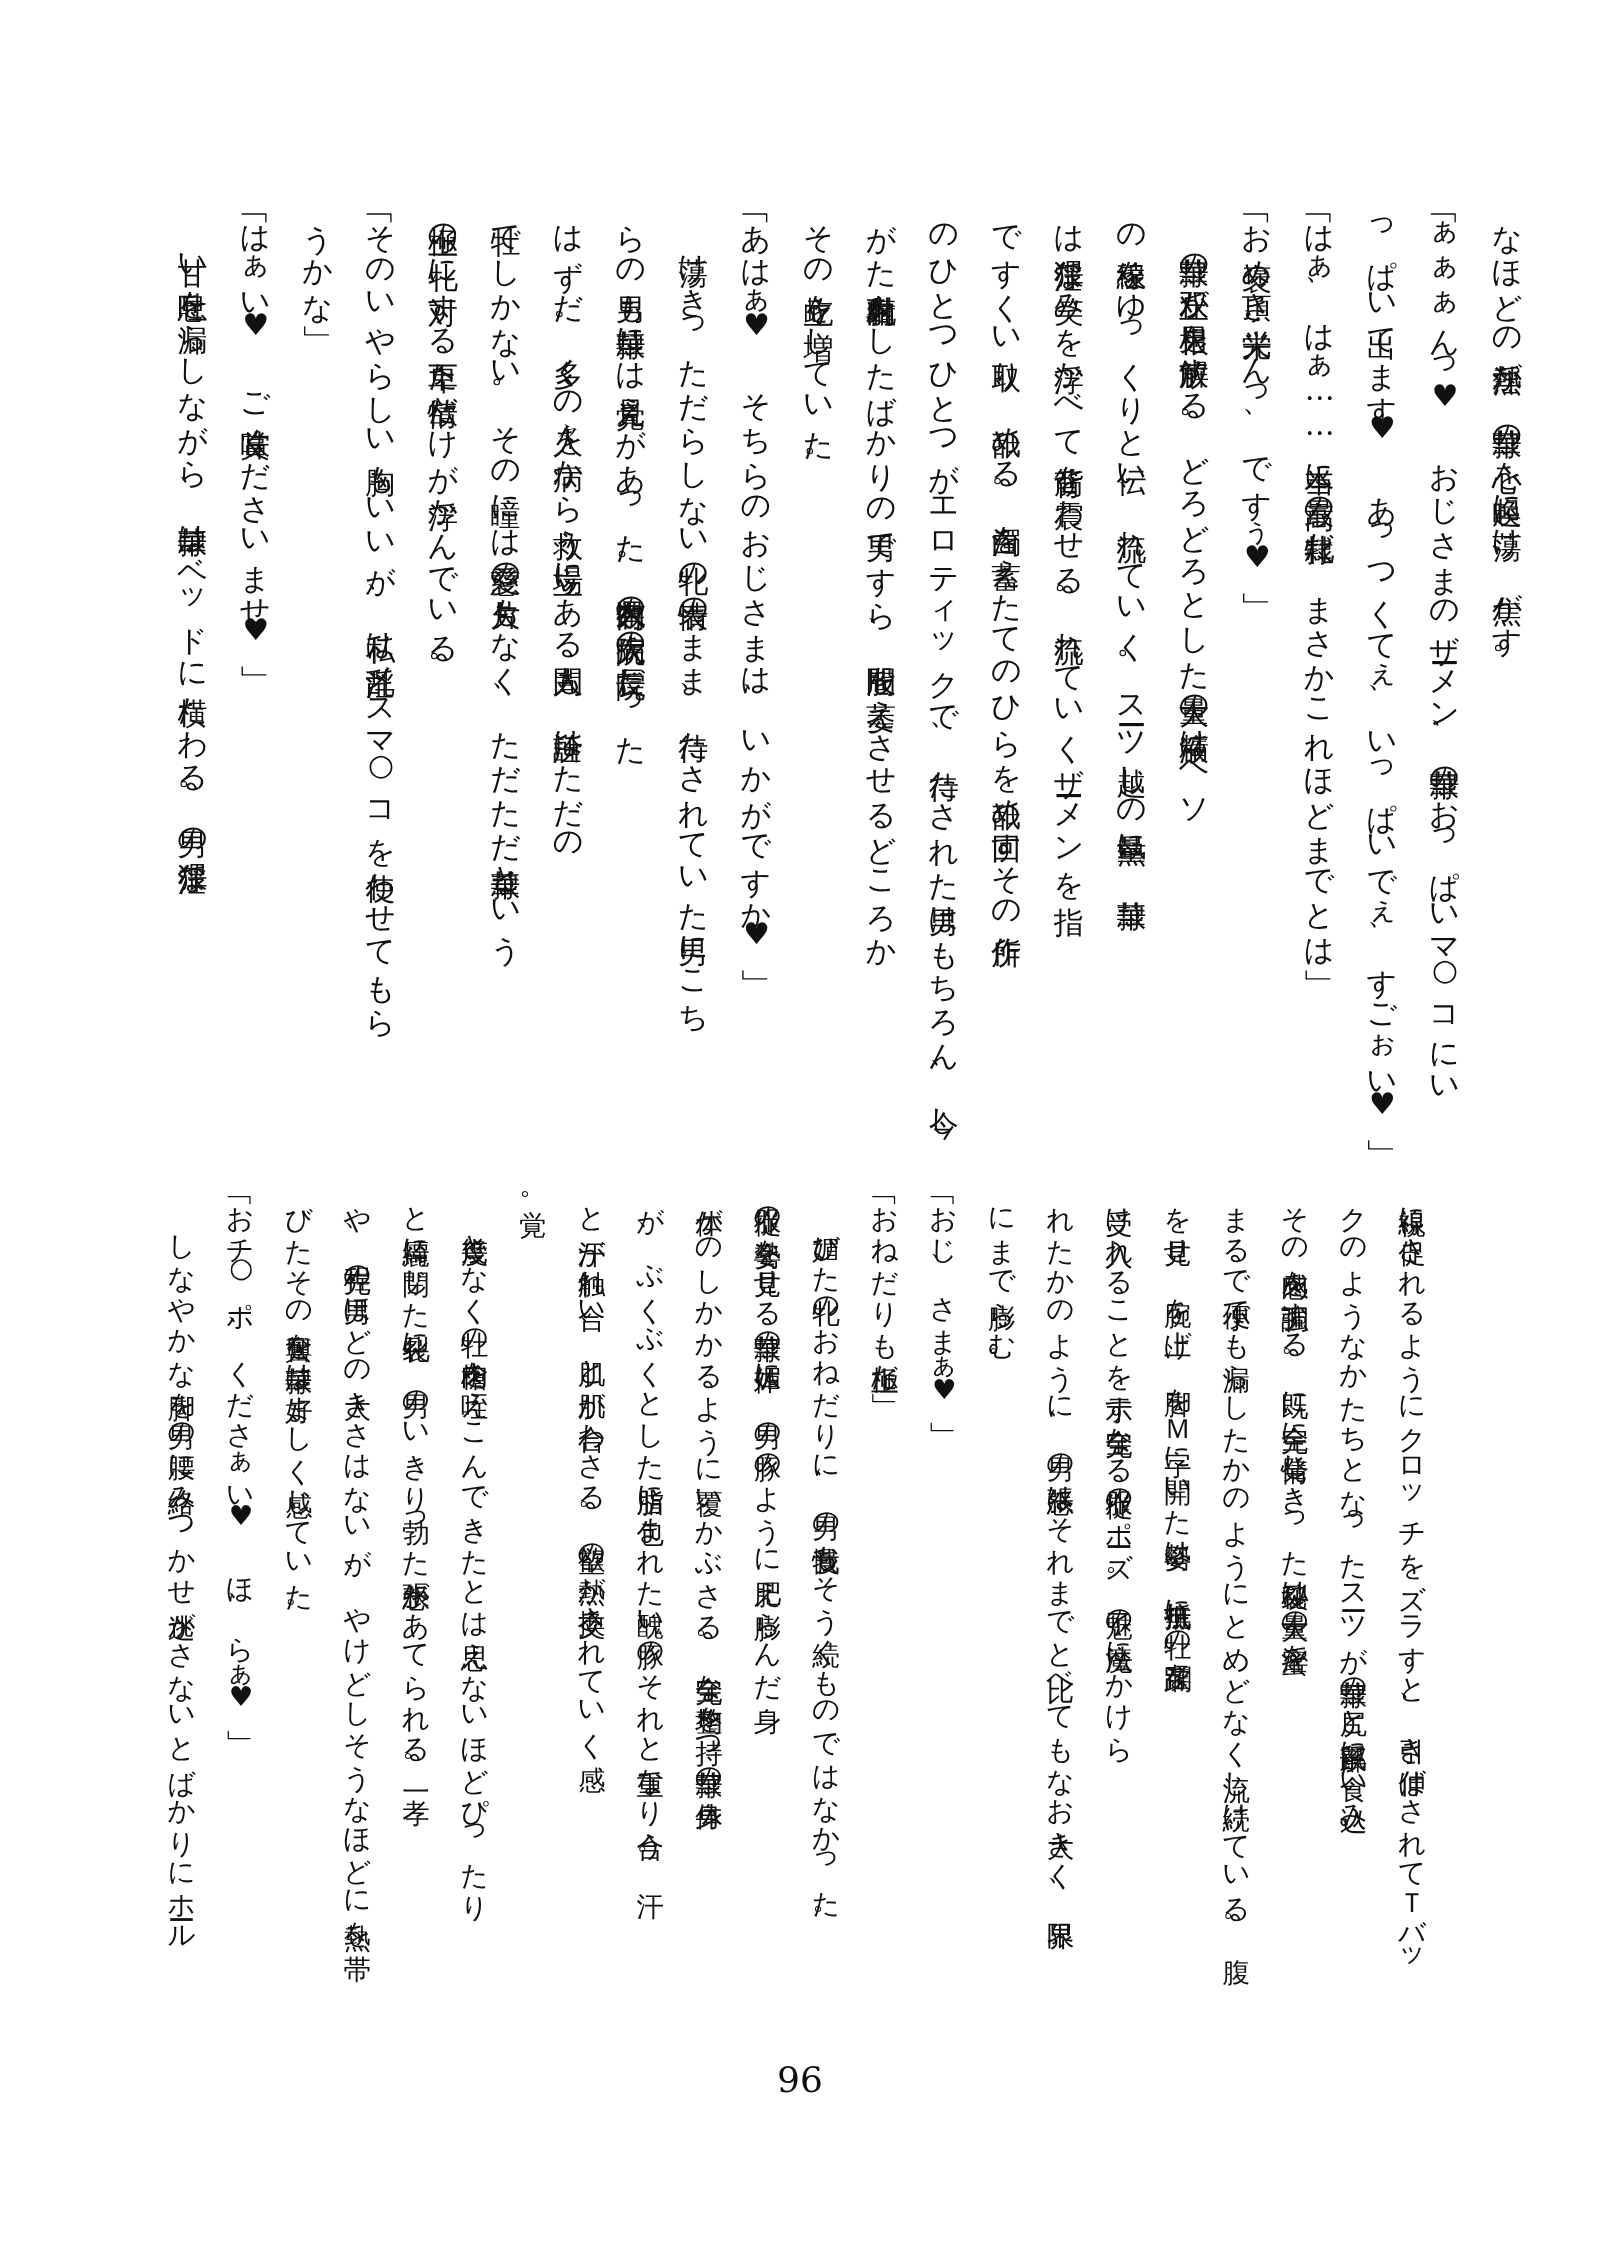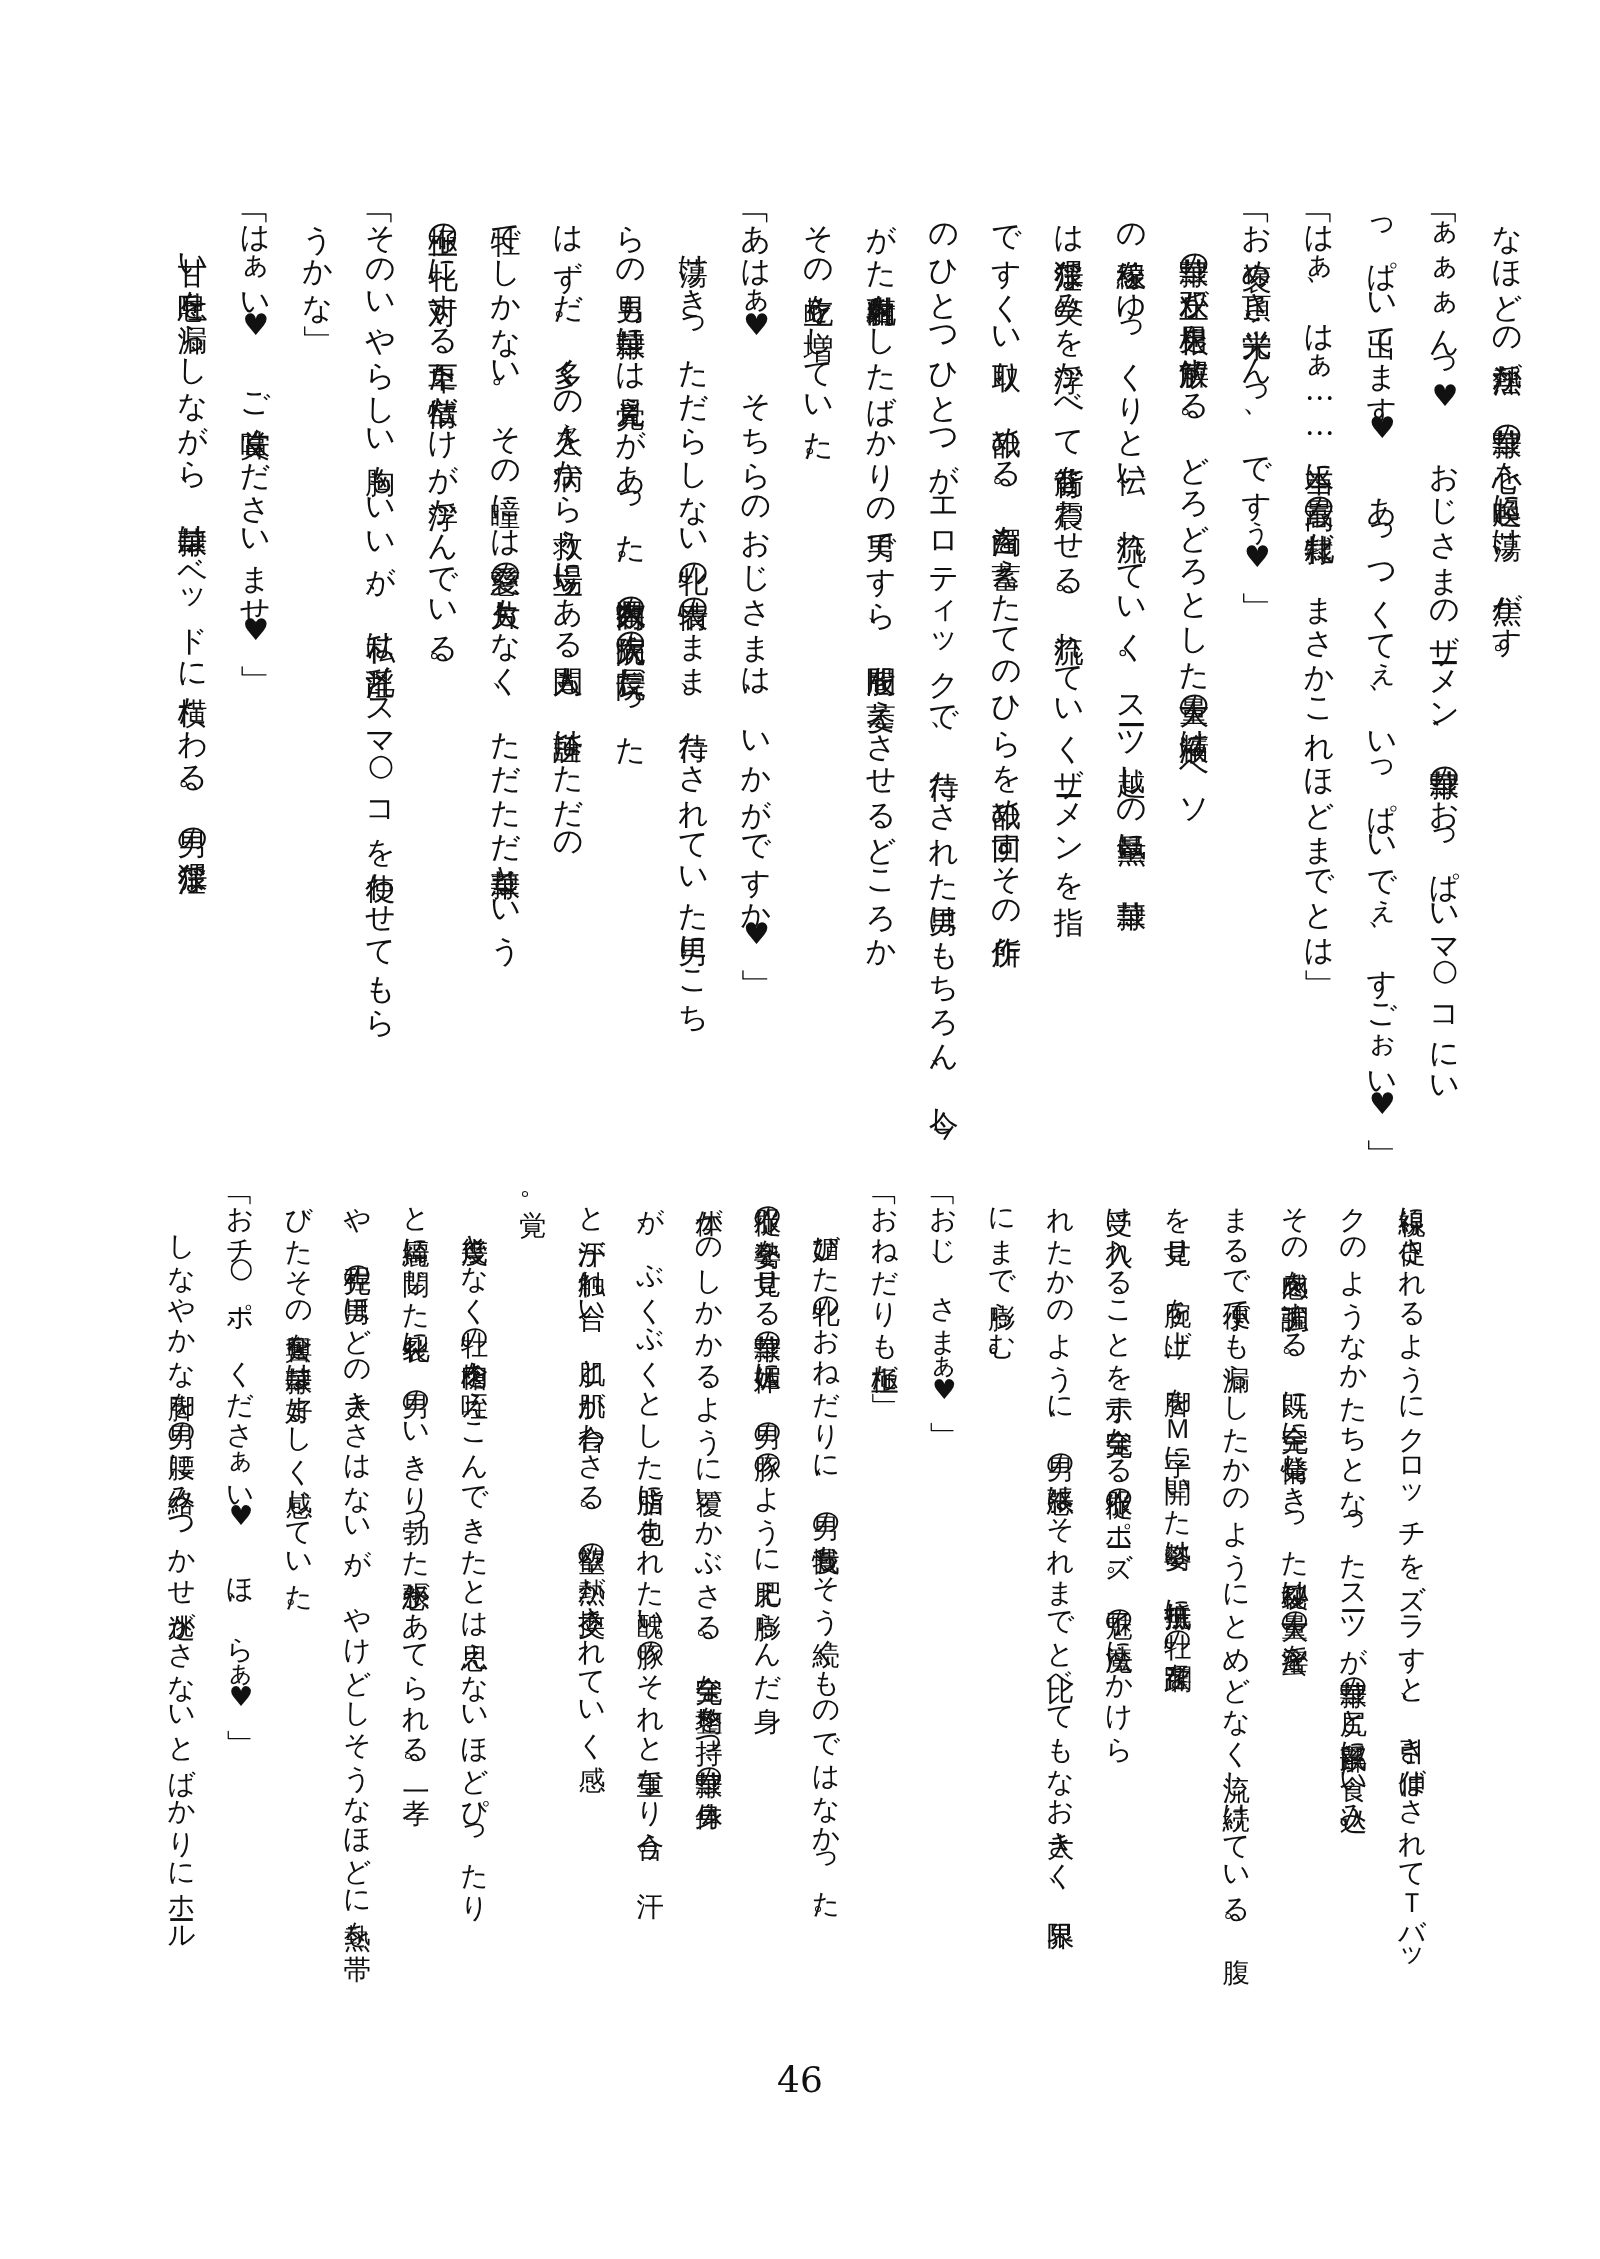--- a/index.html
+++ b/index.html
@@ -99,13 +99,13 @@
     <p class="tcol">と汗が触れ合い、肌と肌が合わさる。欲望の熱が交換されていく感</p>
     <p class="tcol">覚。</p>
     <p class="tcol">　幾度となく牡の肉槍を咥えこんできたとは思えないほどぴったり</p>
     <p class="tcol">と綺麗に閉じた牝裂に、男のいきり勃った怒張があてられる。一孝</p>
     <p class="tcol">や、先程の男ほどの大きさはないが、やけどしそうなほどに熱を帯</p>
     <p class="tcol">びたその興奮を隷華は好ましく感じていた。</p>
     <p class="tcol">「おチ○ポ、くださぁい♥　ほ、らぁ♥」</p>
     <p class="tcol">　しなやかな脚を男の腰に絡みつかせ逃がさないとばかりにホール</p>
   </div>
 
-<div id="page-number">46</div>
+<div id="page-number">96</div>
 
 </body></html>

